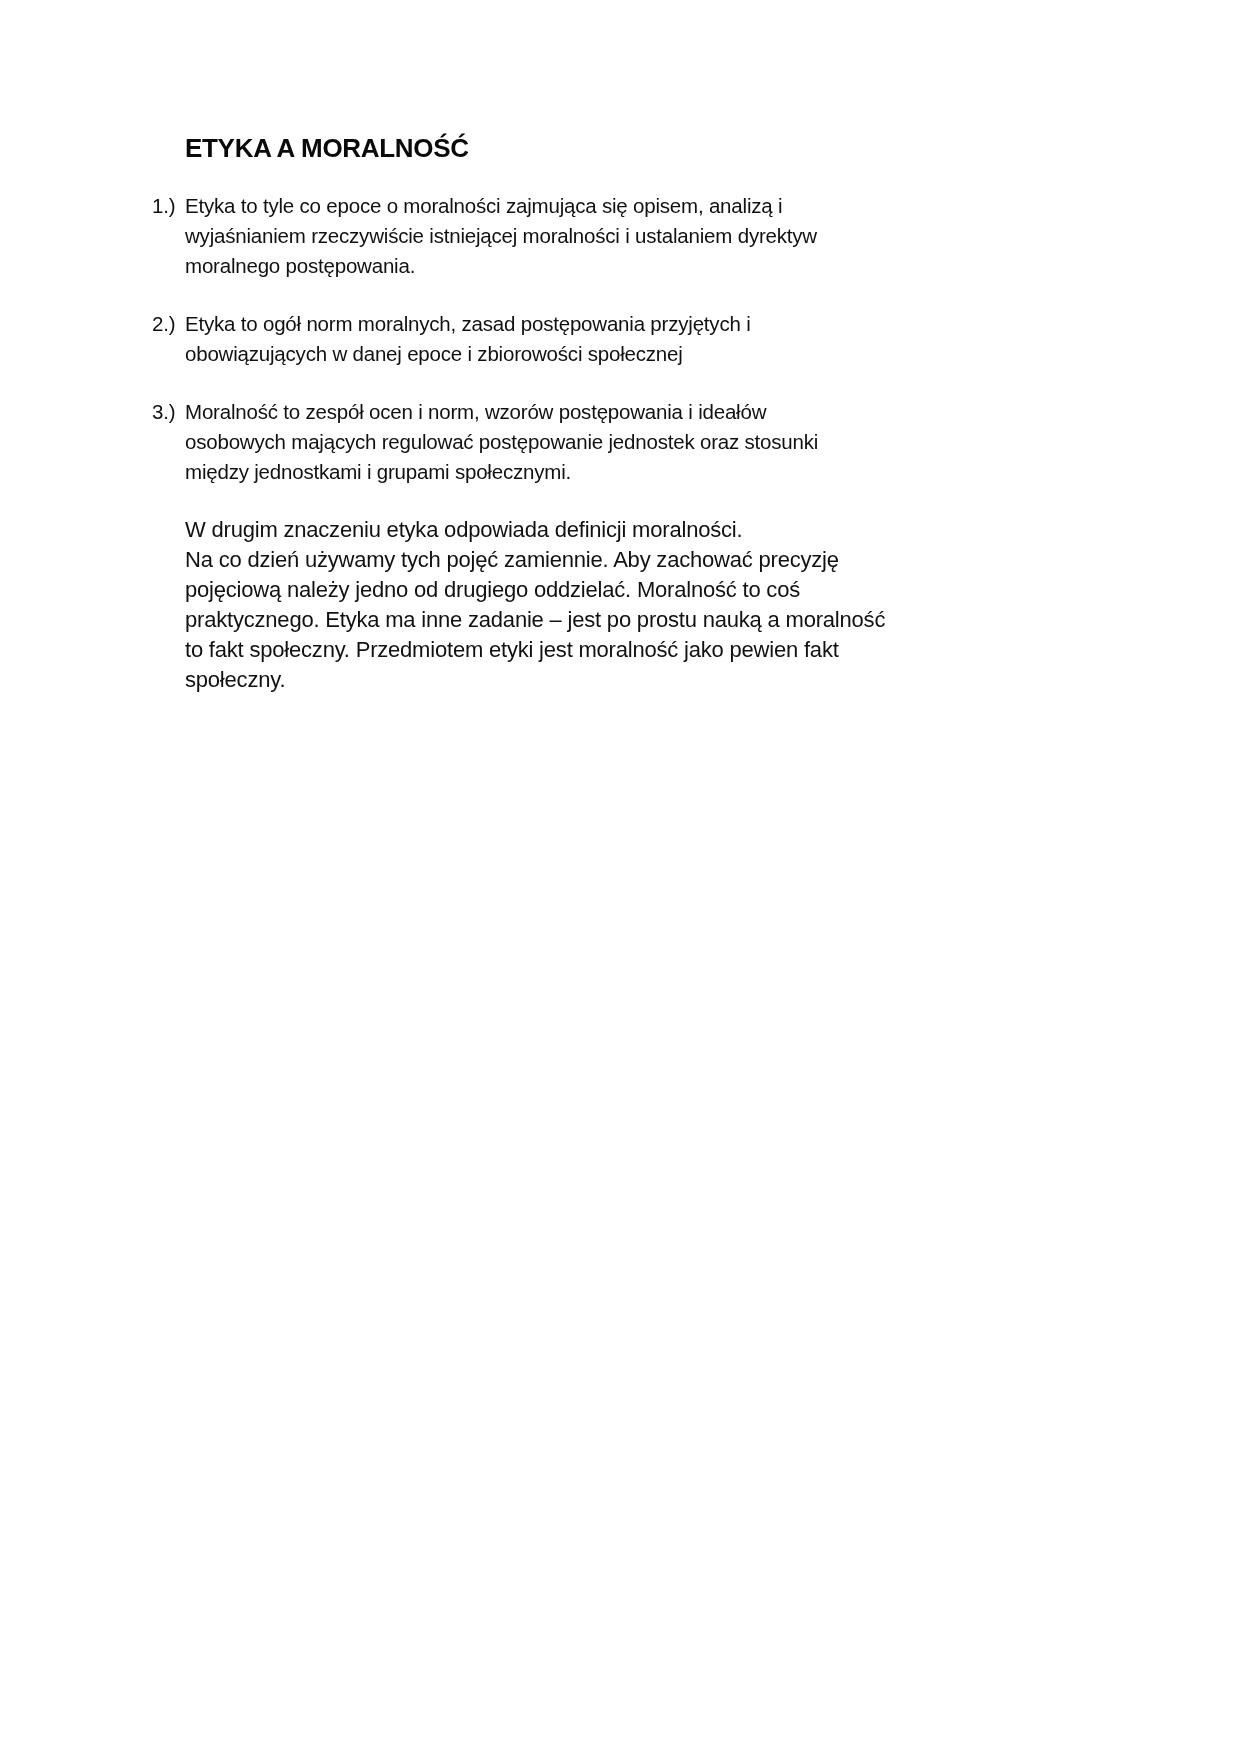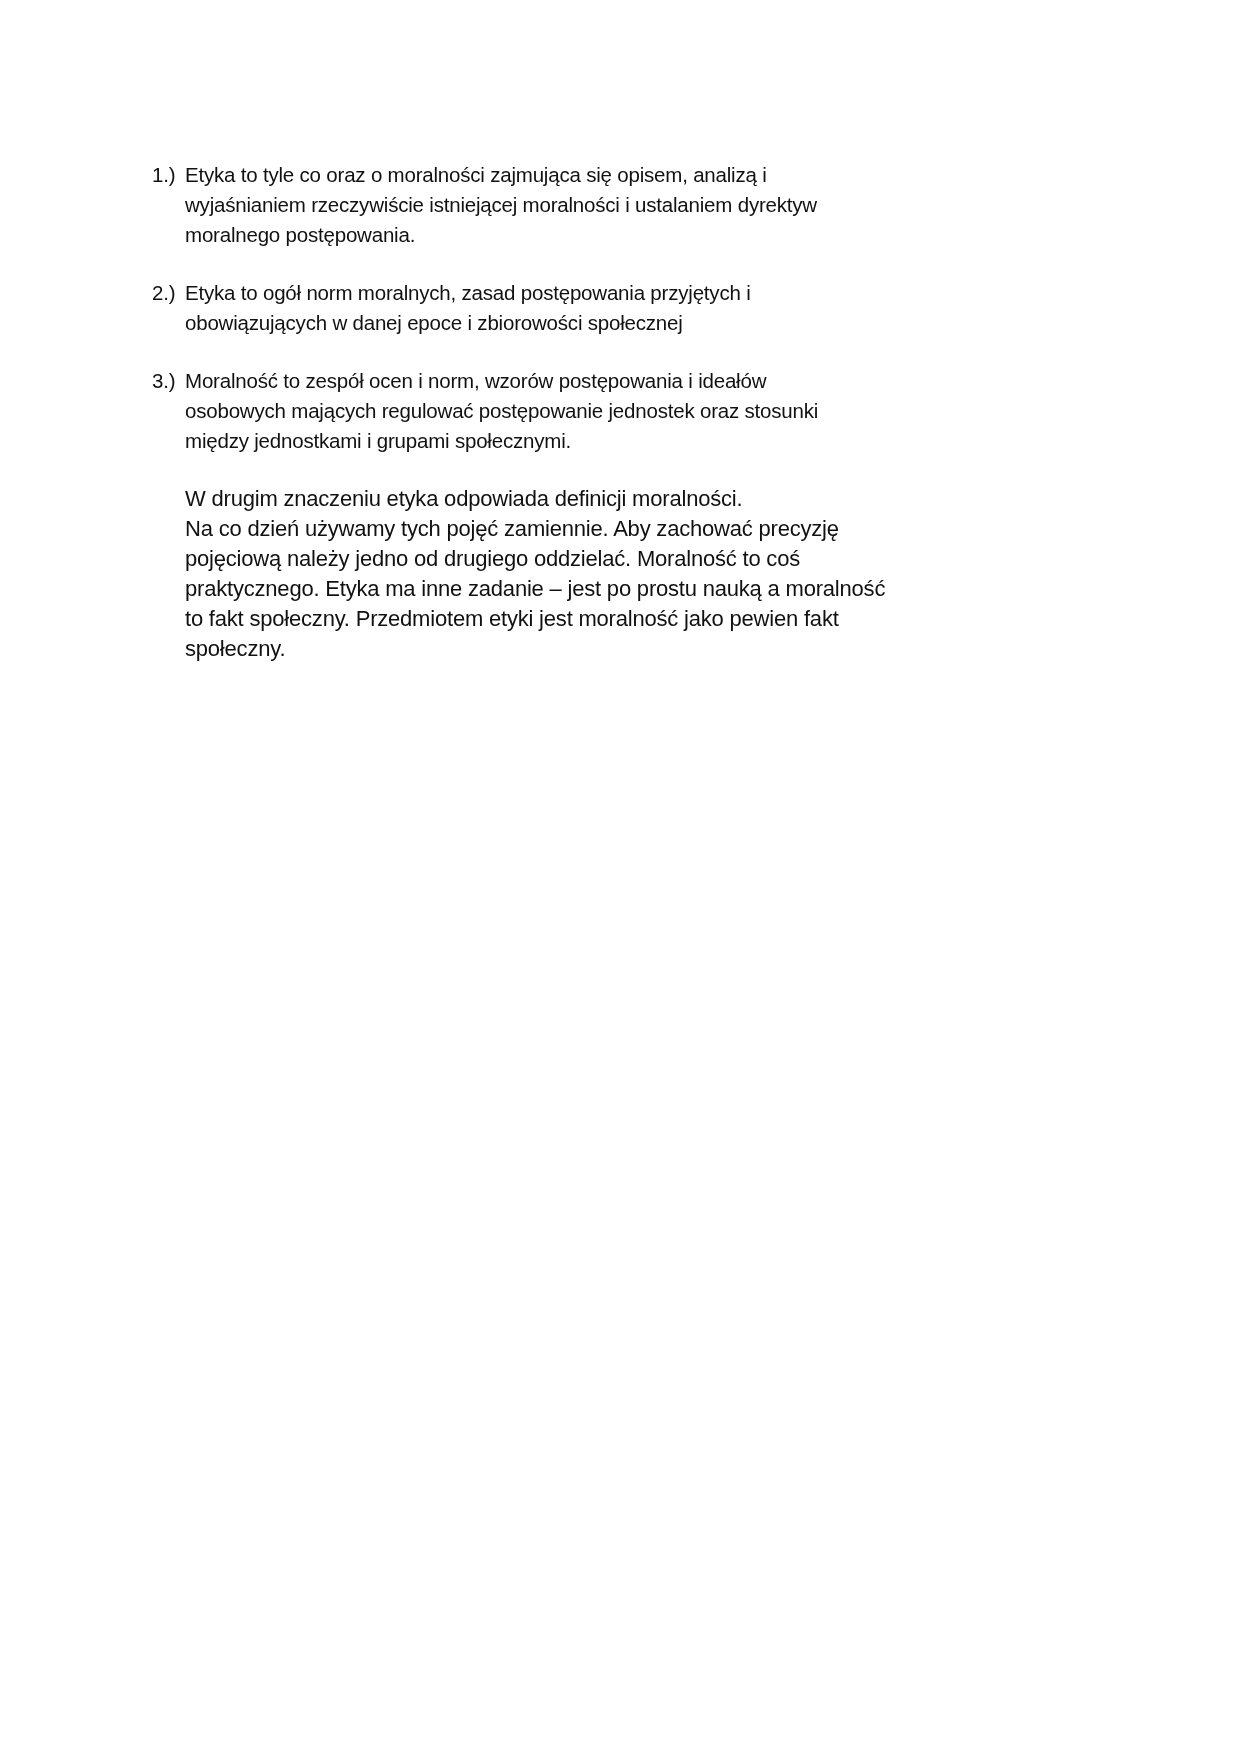--- a/index.html
+++ b/index.html
@@ -59,26 +59,27 @@
     line-height: 30px;
     letter-spacing: -0.2px;
     white-space: pre-line;
   }
 </style>
 </head>
 <body>
 
 <div class="page">
 
+  <h1 class="doc-title">ETYKA A MORALNOŚĆ</h1>
 
   <div class="list">
 
     <div class="list-item">
       <span class="item-number">1.)</span>
-      <div class="item-text">Etyka to tyle co oraz o moralności zajmująca się opisem, analizą i
+      <div class="item-text">Etyka to tyle co epoce o moralności zajmująca się opisem, analizą i
 wyjaśnianiem rzeczywiście istniejącej moralności i ustalaniem dyrektyw
 moralnego postępowania.</div>
     </div>
 
     <div class="list-item">
       <span class="item-number">2.)</span>
       <div class="item-text">Etyka to ogół norm moralnych, zasad postępowania przyjętych i
 obowiązujących w danej epoce i zbiorowości społecznej</div>
     </div>
 

